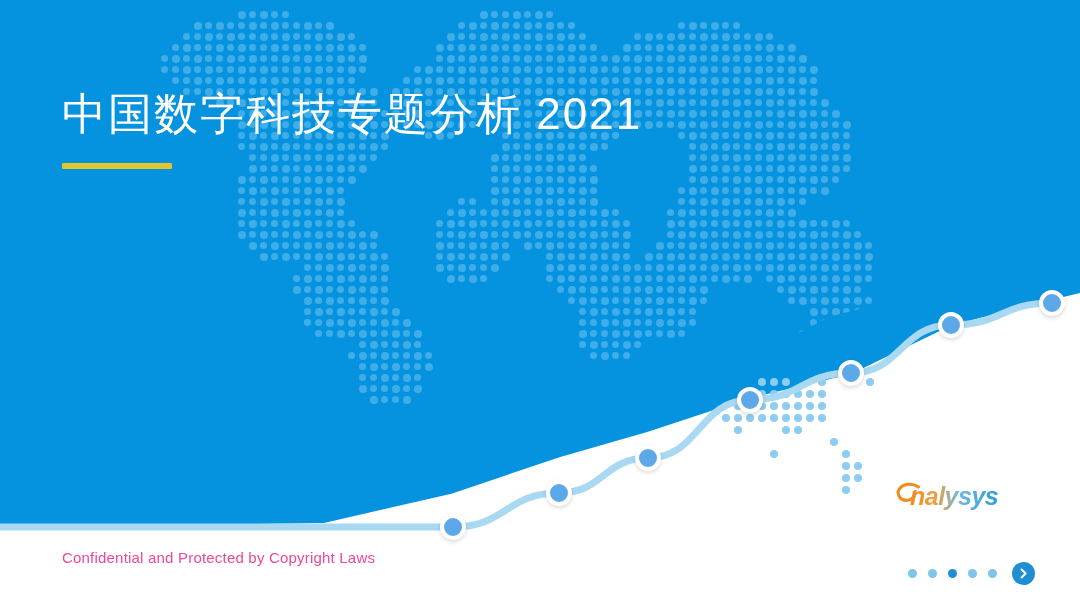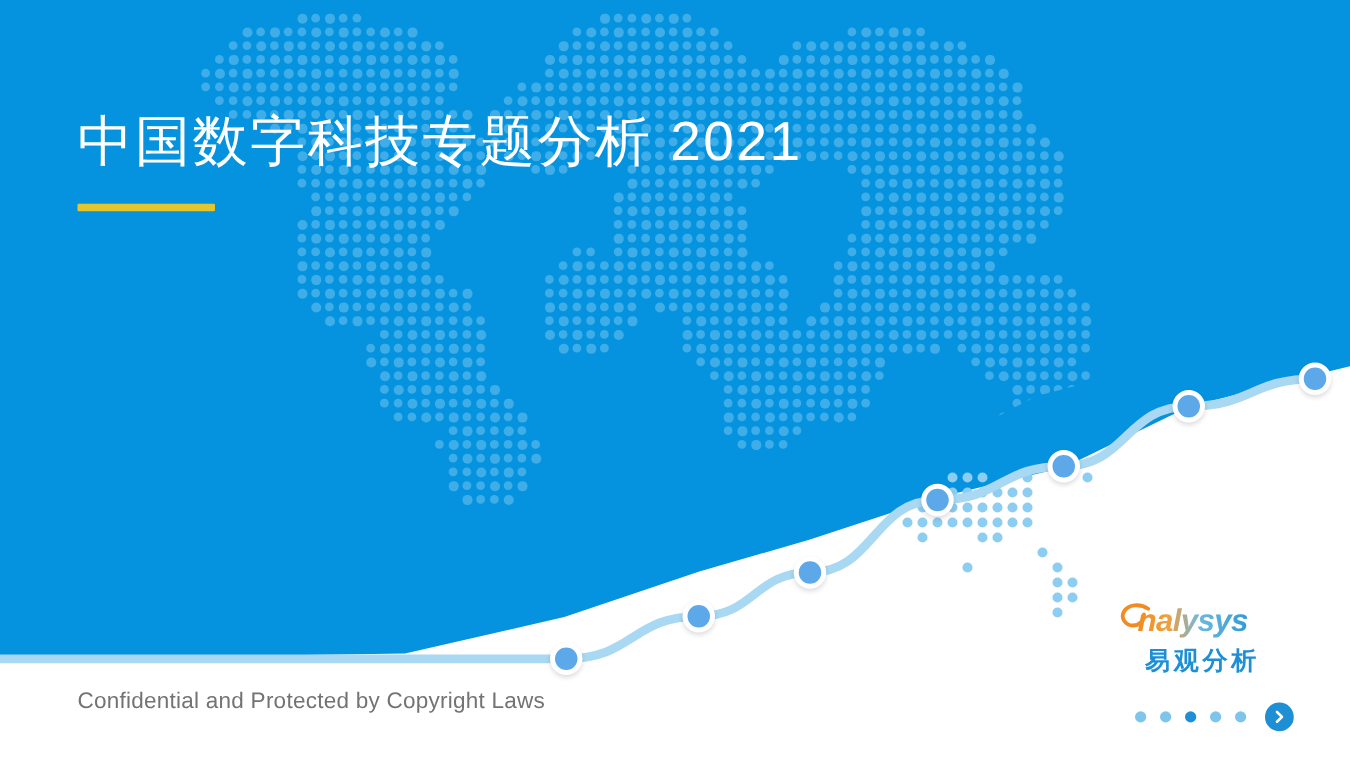--- a/index.html
+++ b/index.html
@@ -129,22 +129,22 @@
   }
   .footer-note .cn {
     display: block;
     font-size: 11px;
     font-weight: bold;
     color: #4C96C8;
     letter-spacing: .4px;
   }
   .footer-note .en {
     display: block;
-    font-size: 18px;
-    color: #737373;
+    font-size: 15px;
+    color: #ec4899;
     letter-spacing: .2px;
   }
 
   
   .logo {
     position: absolute;
     left: 896px;
     top: 480px;
     width: 132px;
     text-align: center;
@@ -1582,21 +1582,20 @@
           <stop offset="0%" stop-color="#F18C23"></stop>
           <stop offset="28%" stop-color="#EFA03C"></stop>
           <stop offset="55%" stop-color="#6FB9DE"></stop>
           <stop offset="100%" stop-color="#2E9BD8"></stop>
         </linearGradient>
       </defs>
 
       <path d="M22.5 7.0 C16.0 2.6, 6.5 3.6, 3.2 9.2 C0.2 14.3, 4.4 20.6, 10.6 20.4 C15.8 20.2, 19.4 16.2, 19.2 11.6" fill="none" stroke="#F18C23" stroke-width="3.1" stroke-linecap="round"></path>
       <text x="14" y="25" font-family="'Liberation Sans','DejaVu Sans',sans-serif" font-size="25" font-weight="bold" font-style="italic" fill="url(#wordGrad)" letter-spacing="-0.5">nalysys</text>
     </svg>
-    <span class="logo-cn">易观分析</span>
   </div>
 
   <div class="pager">
     <span class="pager-dot"></span>
     <span class="pager-dot"></span>
     <span class="pager-dot is-active"></span>
     <span class="pager-dot"></span>
     <span class="pager-dot"></span>
     <button class="pager-next">
       <svg width="11" height="11" viewBox="0 0 11 11">

